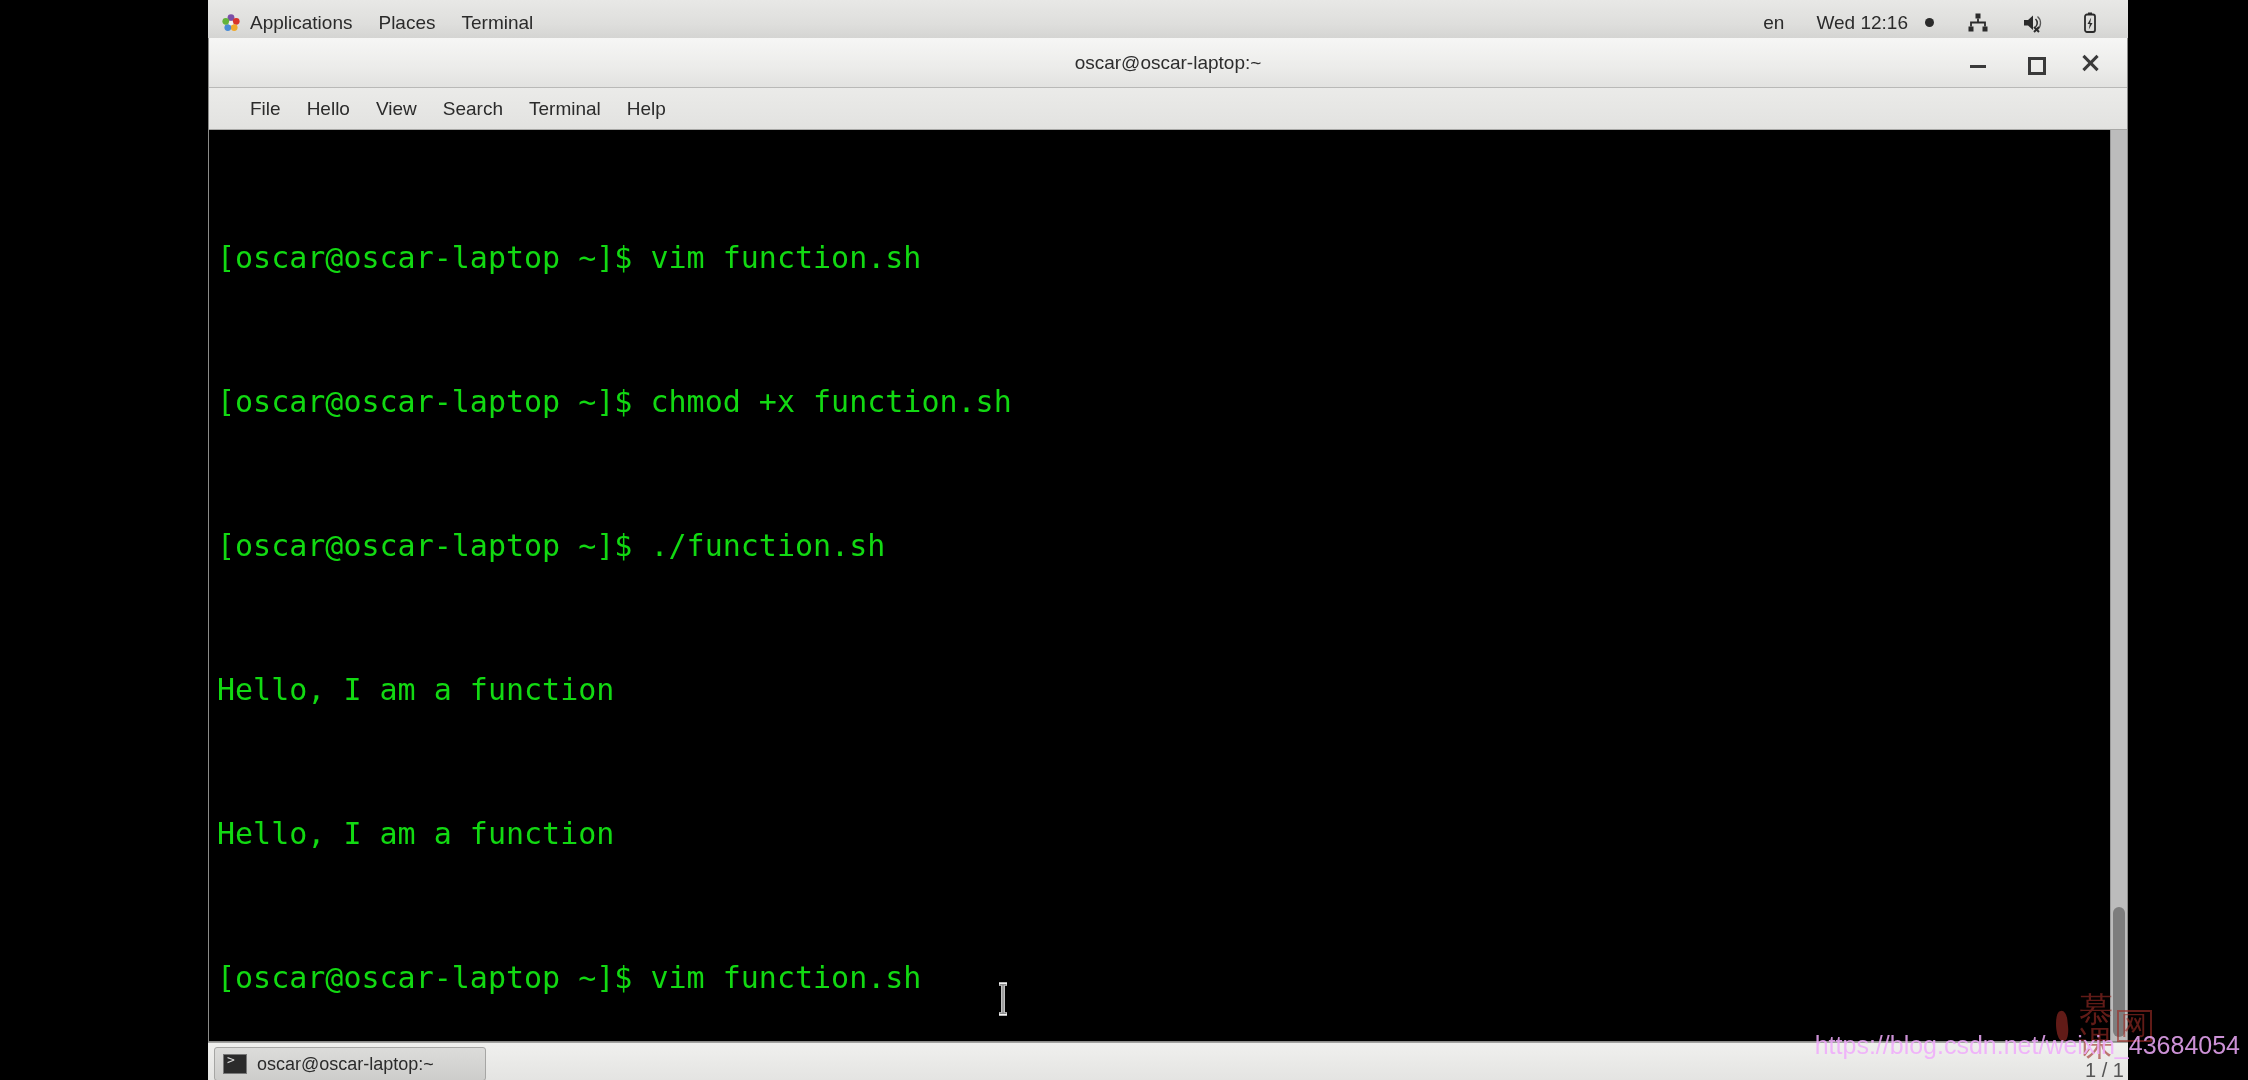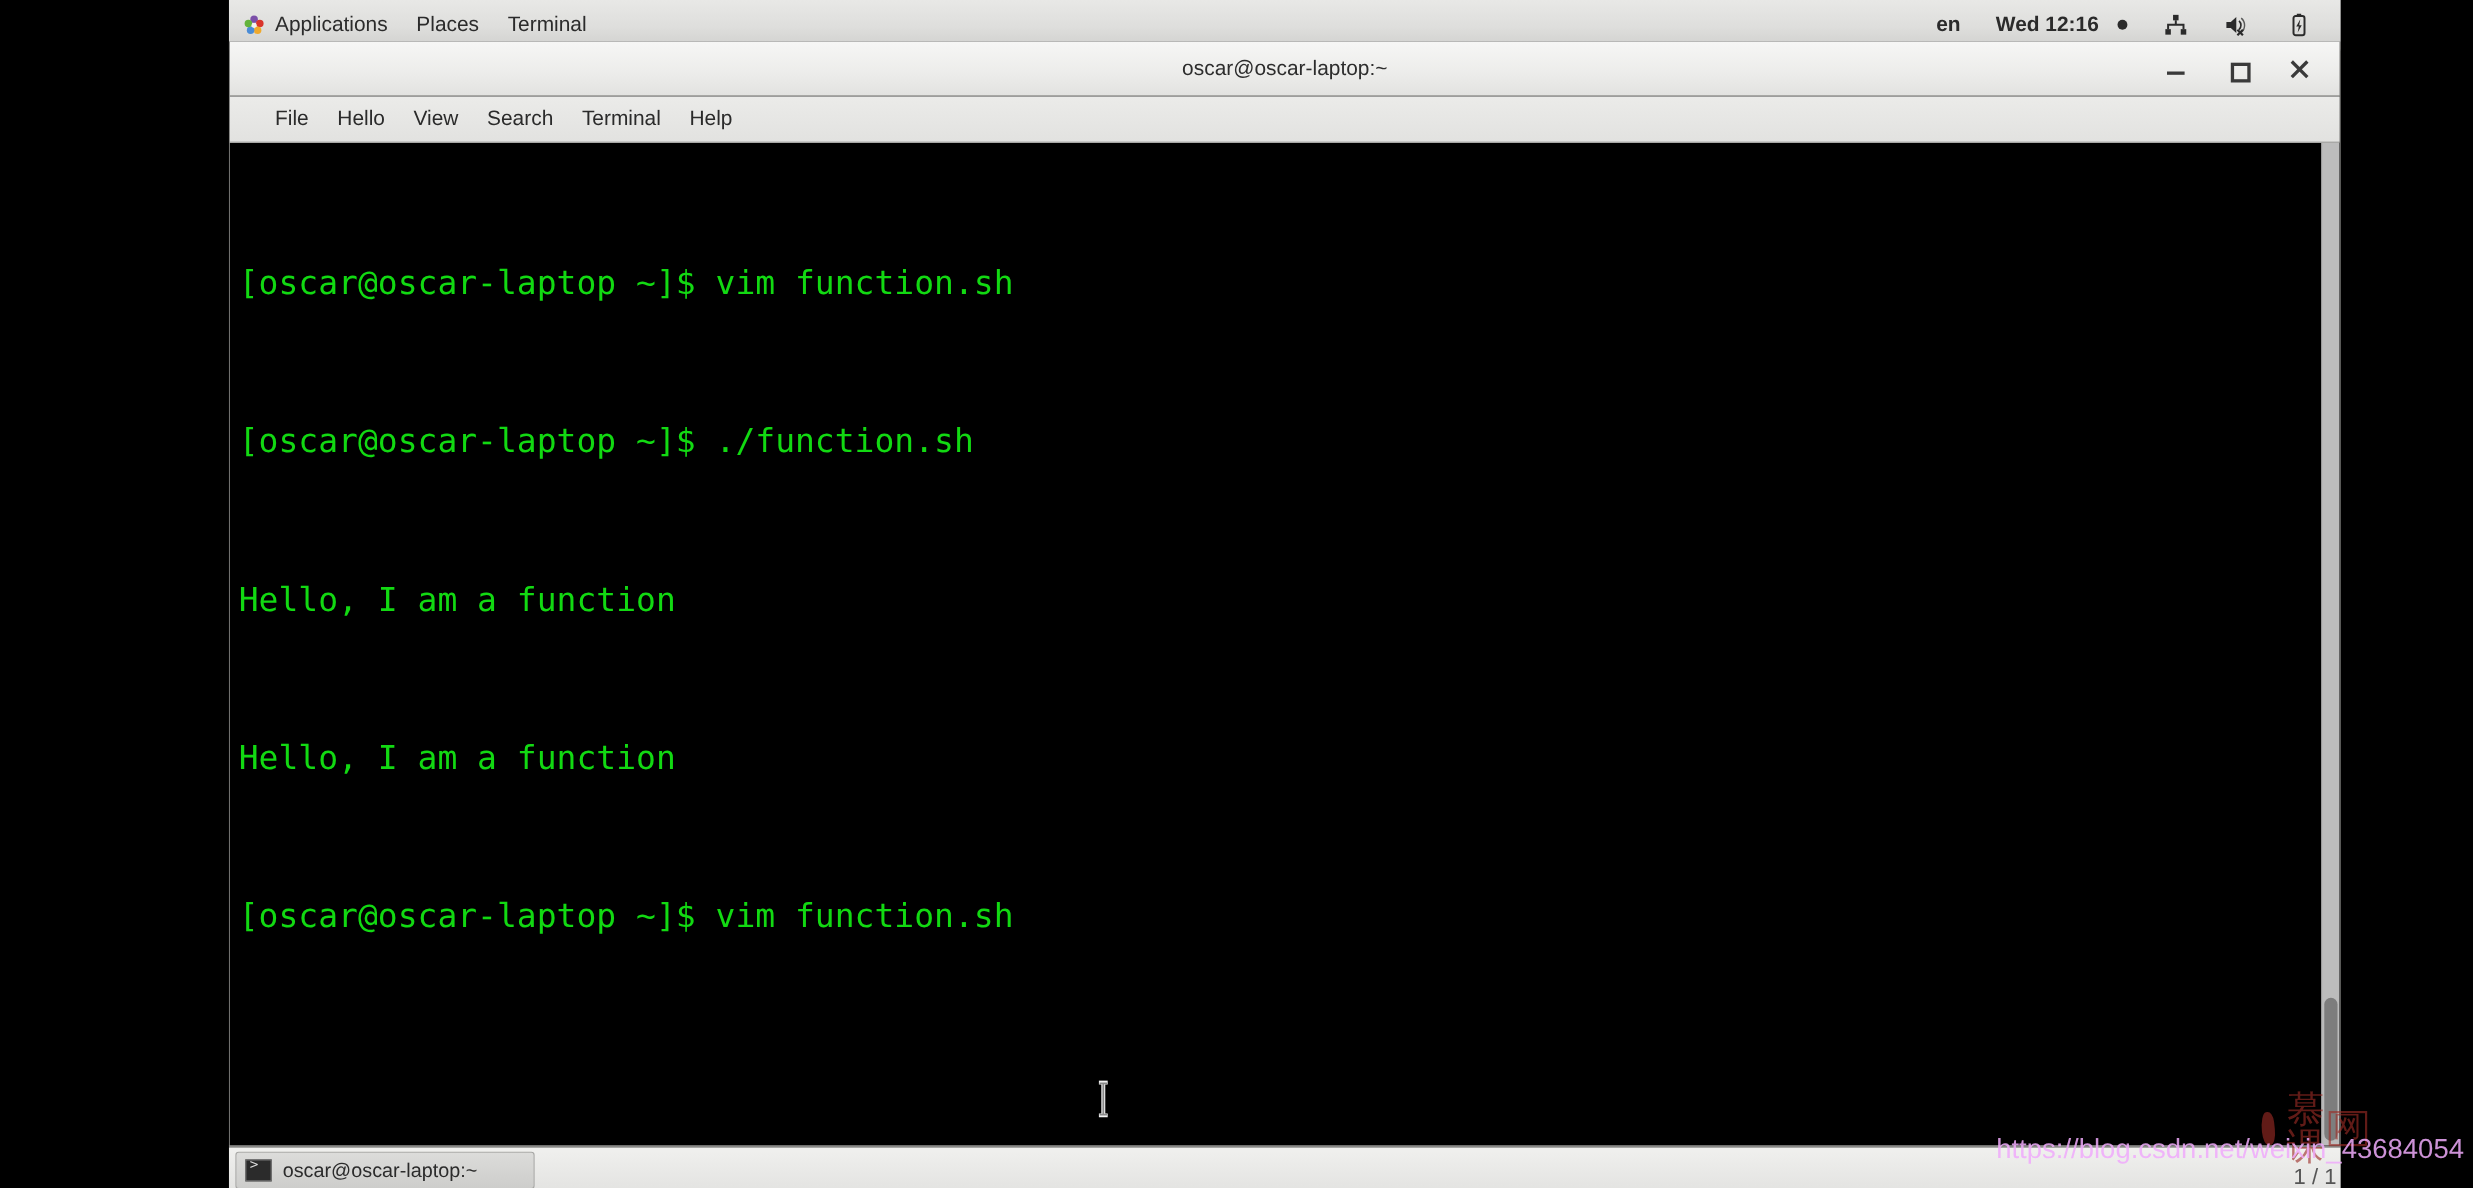--- a/index.html
+++ b/index.html
@@ -52,21 +52,21 @@
     gap: 9px;
     cursor: default;
     white-space: nowrap;
   }
   .panel-right {
     margin-left: auto;
     display: flex; align-items: center;
     height: 100%;
     padding-right: 10px;
   }
-  .panel-right .panel-item { padding: 2px 16px; font-weight: bold; }
+  .panel-right .panel-item { padding: 2px 16px; }
 
   
   .flower-icon { width: 20px; height: 20px; position: relative; display:inline-block; }
 
   .tray-icon { width: 24px; height: 24px; display: inline-block; }
 
   .clock-dot {
     display:inline-block; width:9px; height:9px; border-radius:50%;
     background:#2b2b2b; margin-left:8px; vertical-align: middle;
   }
@@ -397,20 +397,21 @@
         <div class="menu-item"><span>View</span></div>
         <div class="menu-item"><span>Search</span></div>
         <div class="menu-item"><span>Terminal</span></div>
         <div class="menu-item"><span>Help</span></div>
       </div>
 
       <div id="term-body">
 
         <div id="term-text">
           <div class="tline">[oscar@oscar-laptop ~]$ vim function.sh</div>
+          <div class="tline">[oscar@oscar-laptop ~]$ chmod +x function.sh</div>
           <div class="tline">[oscar@oscar-laptop ~]$ ./function.sh</div>
           <div class="tline">Hello, I am a function</div>
           <div class="tline">Hello, I am a function</div>
           <div class="tline">[oscar@oscar-laptop ~]$ vim function.sh</div>
           
           
           
           
           
           

